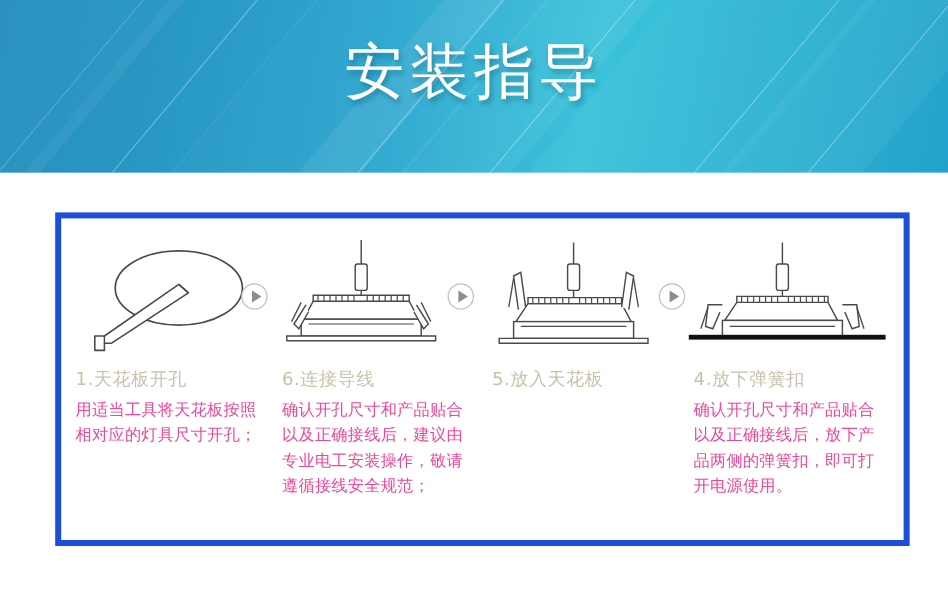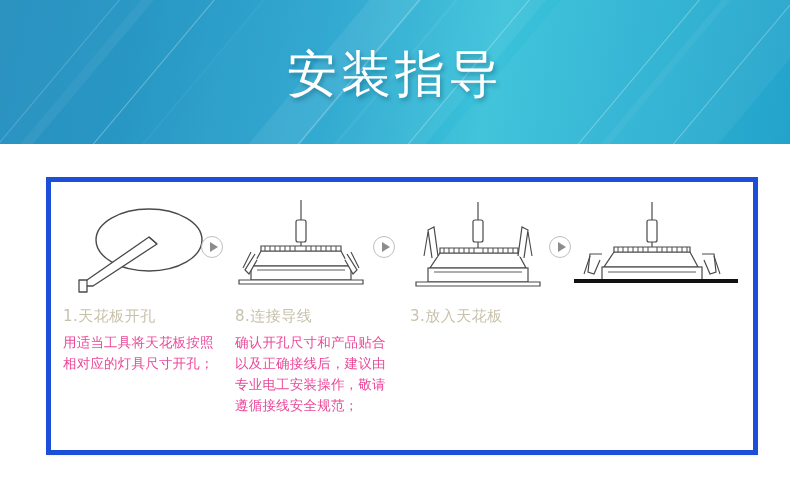--- a/index.html
+++ b/index.html
@@ -50,21 +50,21 @@
   .banner .h2 { left: 360px; }
   .banner .h3 { left: 470px; }
   .banner .h4 { left: 640px; }
   .banner .h5 { left: 735px; }
   .banner .h6 { left: 60px; background: rgba(255,255,255,0.18); }
 
   .banner-title {
     position: absolute;
     left: 0;
     right: 0;
-    top: 44px;
+    top: 30px;
     text-align: center;
     color: #ffffff;
     font-size: 50px;
     line-height: 60px;
     letter-spacing: 4px;
     font-weight: 500;
     text-shadow: 2px 3px 4px rgba(0,60,80,0.35);
     font-family: "DejaVu Sans", "Liberation Sans", sans-serif;
   }
 
@@ -216,21 +216,21 @@
 
               <path d="M10 86 L134 86 L134 90 L10 90 Z"></path>
 
               <path d="M26 60 L16 76 L20 80 L28 66" fill="#ffffff"></path>
               <path d="M22 58 L14 74" stroke-width="1.1"></path>
               <path d="M118 60 L128 76 L124 80 L116 66" fill="#ffffff"></path>
               <path d="M122 58 L130 74" stroke-width="1.1"></path>
             </g>
           </svg>
         </div>
-        <div class="step-title">8.连接导线</div>
+        <div class="step-title">6.连接导线</div>
         <div class="step-body">确认开孔尺寸和产品贴合以及正确接线后，建议由专业电工安装操作，敬请遵循接线安全规范；</div>
       </div>
 
       <div class="arrow arrow-2"></div>
 
       <div class="step step-3">
         <div class="fig">
           <svg width="168" height="108" viewBox="0 0 168 108" fill="none">
             <g stroke="#4a4a4a" stroke-width="1.2" fill="#ffffff">
               <path d="M74 8 L74 26"></path>
@@ -243,21 +243,21 @@
               <path d="M30 78 L118 78" stroke-width="0.9"></path>
               <path d="M12 88 L136 88 L136 92 L12 92 Z"></path>
 
               <path d="M28 64 L24 36 L30 33 L34 62" fill="#ffffff"></path>
               <path d="M24 38 L20 62" stroke-width="1.1"></path>
               <path d="M120 64 L124 36 L118 33 L114 62" fill="#ffffff"></path>
               <path d="M124 38 L128 62" stroke-width="1.1"></path>
             </g>
           </svg>
         </div>
-        <div class="step-title">3.放入天花板</div>
+        <div class="step-title">5.放入天花板</div>
       </div>
 
       <div class="arrow arrow-3"></div>
 
       <div class="step step-4">
         <div class="fig">
           <svg width="168" height="108" viewBox="0 0 168 108" fill="none">
             <g stroke="#4a4a4a" stroke-width="1.2" fill="#ffffff">
               <path d="M80 8 L80 26"></path>
               <rect x="75" y="26" width="10" height="22" rx="2"></rect>
@@ -270,17 +270,19 @@
 
               <path d="M30 60 L18 60 L16 78 L22 80 L28 66" fill="#ffffff"></path>
               <path d="M18 62 L12 80" stroke-width="1.1"></path>
               <path d="M130 60 L142 60 L144 78 L138 80 L132 66" fill="#ffffff"></path>
               <path d="M142 62 L148 80" stroke-width="1.1"></path>
             </g>
 
             <rect x="2" y="85" width="164" height="4" fill="#111111"></rect>
           </svg>
         </div>
+        <div class="step-title">4.放下弹簧扣</div>
+        <div class="step-body">确认开孔尺寸和产品贴合以及正确接线后，放下产品两侧的弹簧扣，即可打开电源使用。</div>
       </div>
 
     </div>
   </div>
 </div>
 
 </body></html>

